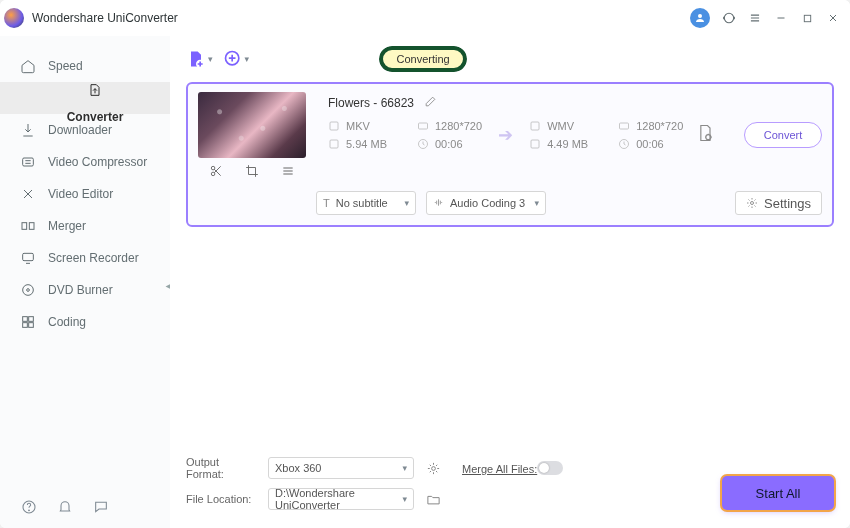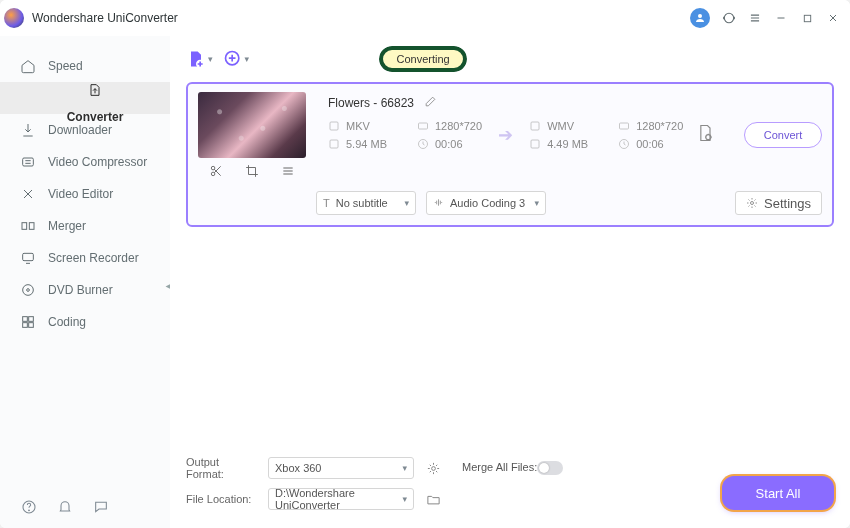--- a/index.html
+++ b/index.html
@@ -57,24 +57,24 @@
 .dd .ddic{color:#8a8a8a;}
 .dd.sub{width:100px;}
 .dd.audio{width:120px;}
 .settings-btn{margin-left:auto; height:24px; border:1px solid #d6d6d6; border-radius:3px; background:#fff; display:flex; align-items:center; padding:0 10px; gap:6px; font-size:13px; color:#555; cursor:pointer;}
 .footer{margin-top:auto; padding:10px 16px 18px; display:flex; align-items:center; gap:12px; position:relative;}
 .footer-left{display:flex; flex-direction:column; gap:8px; font-size:11px; color:#555;}
 .frow{display:flex; align-items:center; gap:10px;}
 .frow label{width:72px; color:#666;}
 .fdd{height:22px; width:146px; border:1px solid #d6d6d6; border-radius:3px; background:#fff; display:flex; align-items:center; justify-content:space-between; padding:0 6px; font-size:11px; color:#555; cursor:pointer;}
 .smic{width:18px;height:18px; color:#888; cursor:pointer; display:flex;align-items:center;justify-content:center;}
-.merge-wrap{display:flex; align-items:flex-start; margin-left:10px; font-size:11px; color:#555;}
+.merge-wrap{display:flex; align-items:flex-end; margin-left:10px; font-size:11px; color:#555;text-decoration:underline;}
 .toggle{width:26px;height:14px;border-radius:8px;background:#dcdde1;position:relative;cursor:pointer;}
 .toggle::after{content:"";position:absolute;width:10px;height:10px;border-radius:50%;background:#fff;top:2px;left:2px;box-shadow:0 0 2px rgba(0,0,0,.3);}
-.start-all{position:absolute; right:16px; bottom:18px; width:112px; height:34px; border-radius:12px; background:#8a6cff; color:#ffffff; font-size:13px; display:flex; align-items:center; justify-content:center; cursor:pointer; box-shadow:0 0 0 2px #f2a54a, 0 2px 6px rgba(138,108,255,.4);}
+.start-all{position:absolute; right:16px; bottom:18px; width:112px; height:34px; border-radius:5px; background:#8a6cff; color:#0f172a; font-size:13px; display:flex; align-items:center; justify-content:center; cursor:pointer; box-shadow:0 0 0 2px #f2a54a, 0 2px 6px rgba(138,108,255,.4);}
 </style>
 </head>
 <body>
 
 <div class="window">
   <div class="titlebar">
     <div class="app-logo"></div>
     <div class="app-title">Wondershare UniConverter</div>
     <div class="titlebar-spacer"></div>
     <div class="avatar-btn">

